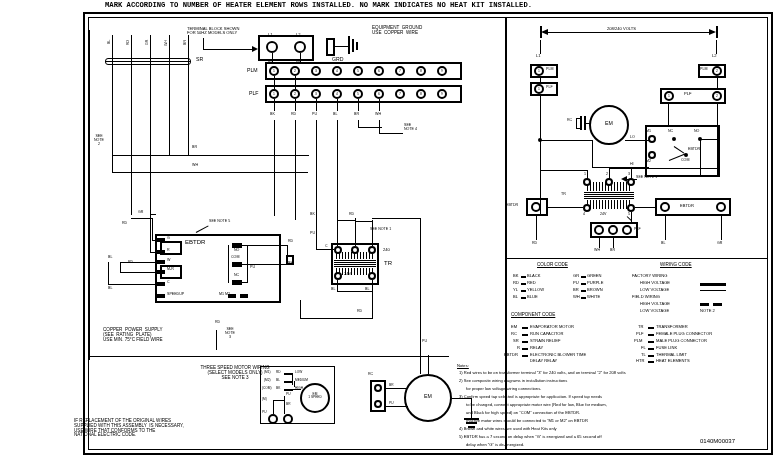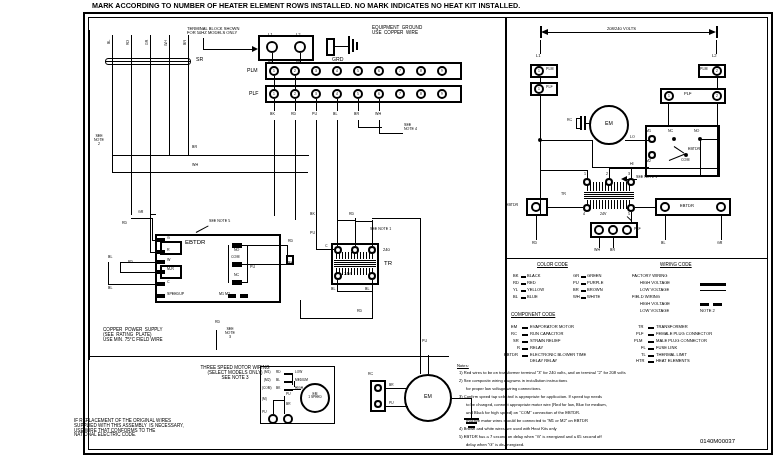--- a/index.html
+++ b/index.html
@@ -44,21 +44,21 @@
   .coil{position:absolute;background:
      repeating-linear-gradient(90deg,#000 0 1px,#fff 1px 3px);}
   .core{position:absolute;background:
      repeating-linear-gradient(0deg,#000 0 1px,#fff 1px 2px);}
 </style>
 </head>
 <body>
 
 <div id="page">
 
-  <div class="txt t7 bold" style="left:92px;top:2px;">MARK ACCORDING TO NUMBER OF HEATER ELEMENT ROWS INSTALLED. NO MARK INDICATES NO HEAT KIT INSTALLED.</div>
+  <div class="txt t7 bold" style="left:105px;top:2px;font-family:Liberation Mono, monospace;">MARK ACCORDING TO NUMBER OF HEATER ELEMENT ROWS INSTALLED. NO MARK INDICATES NO HEAT KIT INSTALLED.</div>
 
   <div id="frame"></div>
   <div id="inner-frame"></div>
 
   <div class="v" style="left:89px;top:30px;height:330px;"></div>
 
   <div class="v2" style="left:505px;top:18px;height:431px;"></div>
 
   <div class="ab">
     <div class="pill" style="left:105px;top:58px;width:86px;height:7px;border-radius:3px;"></div>

